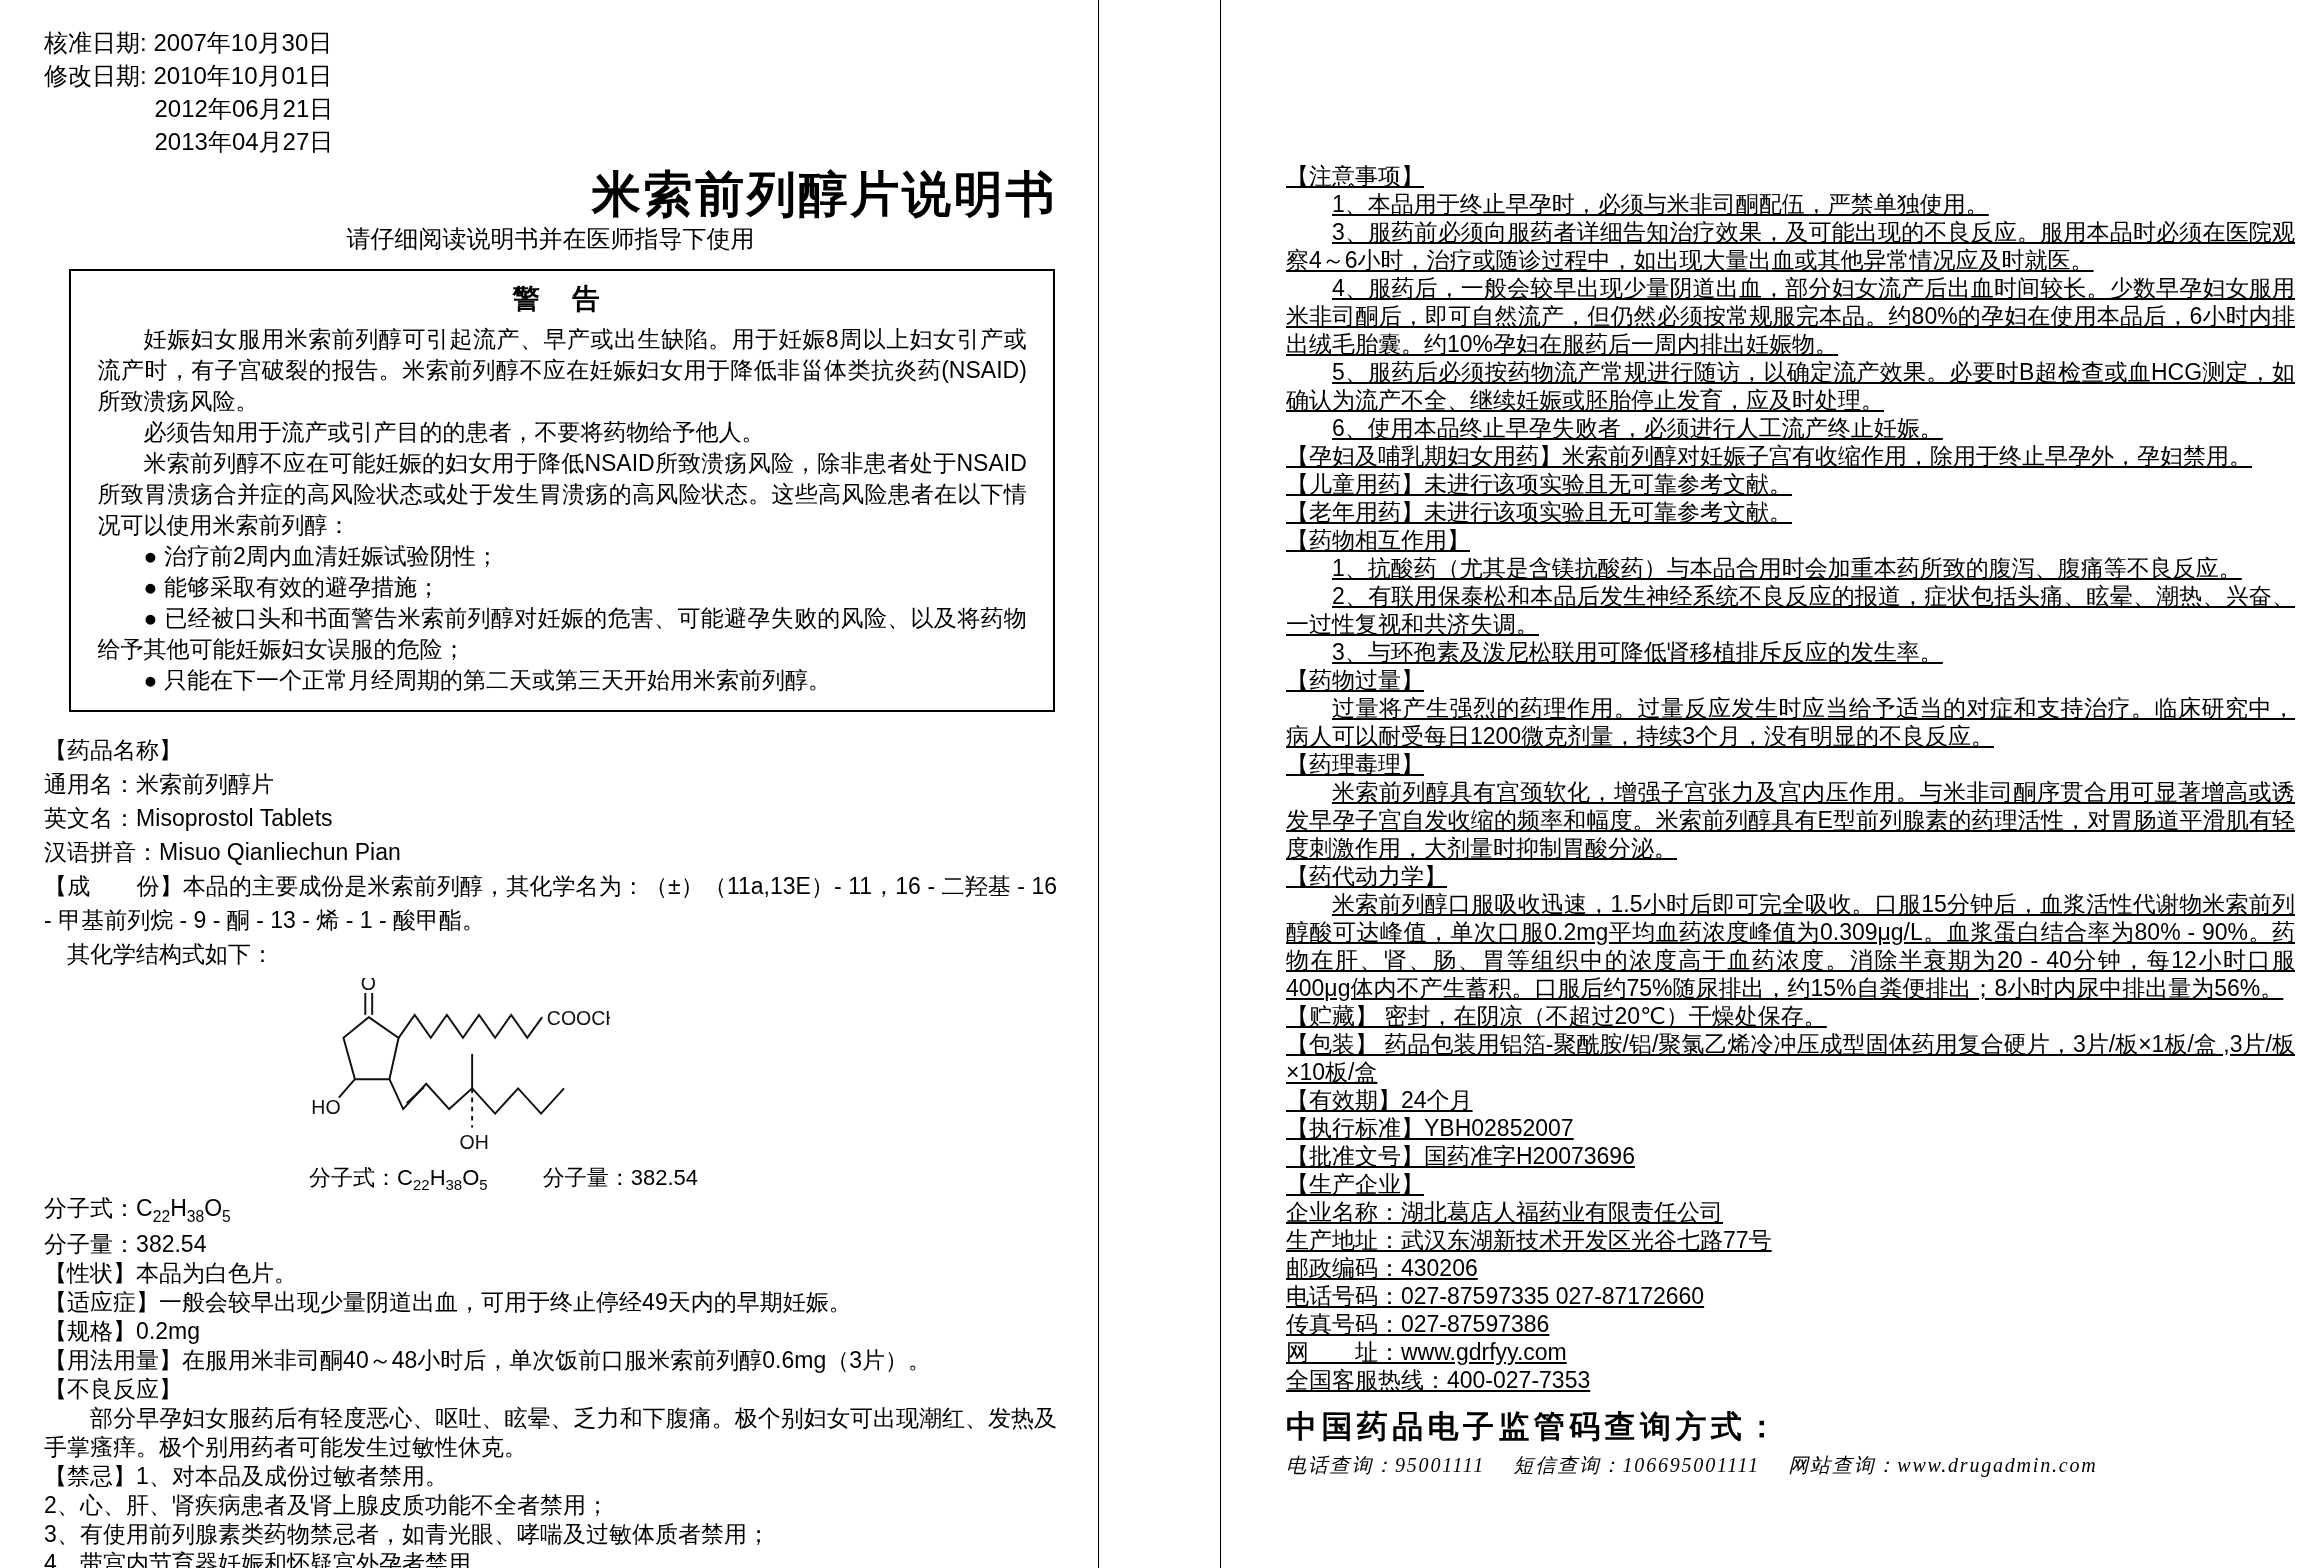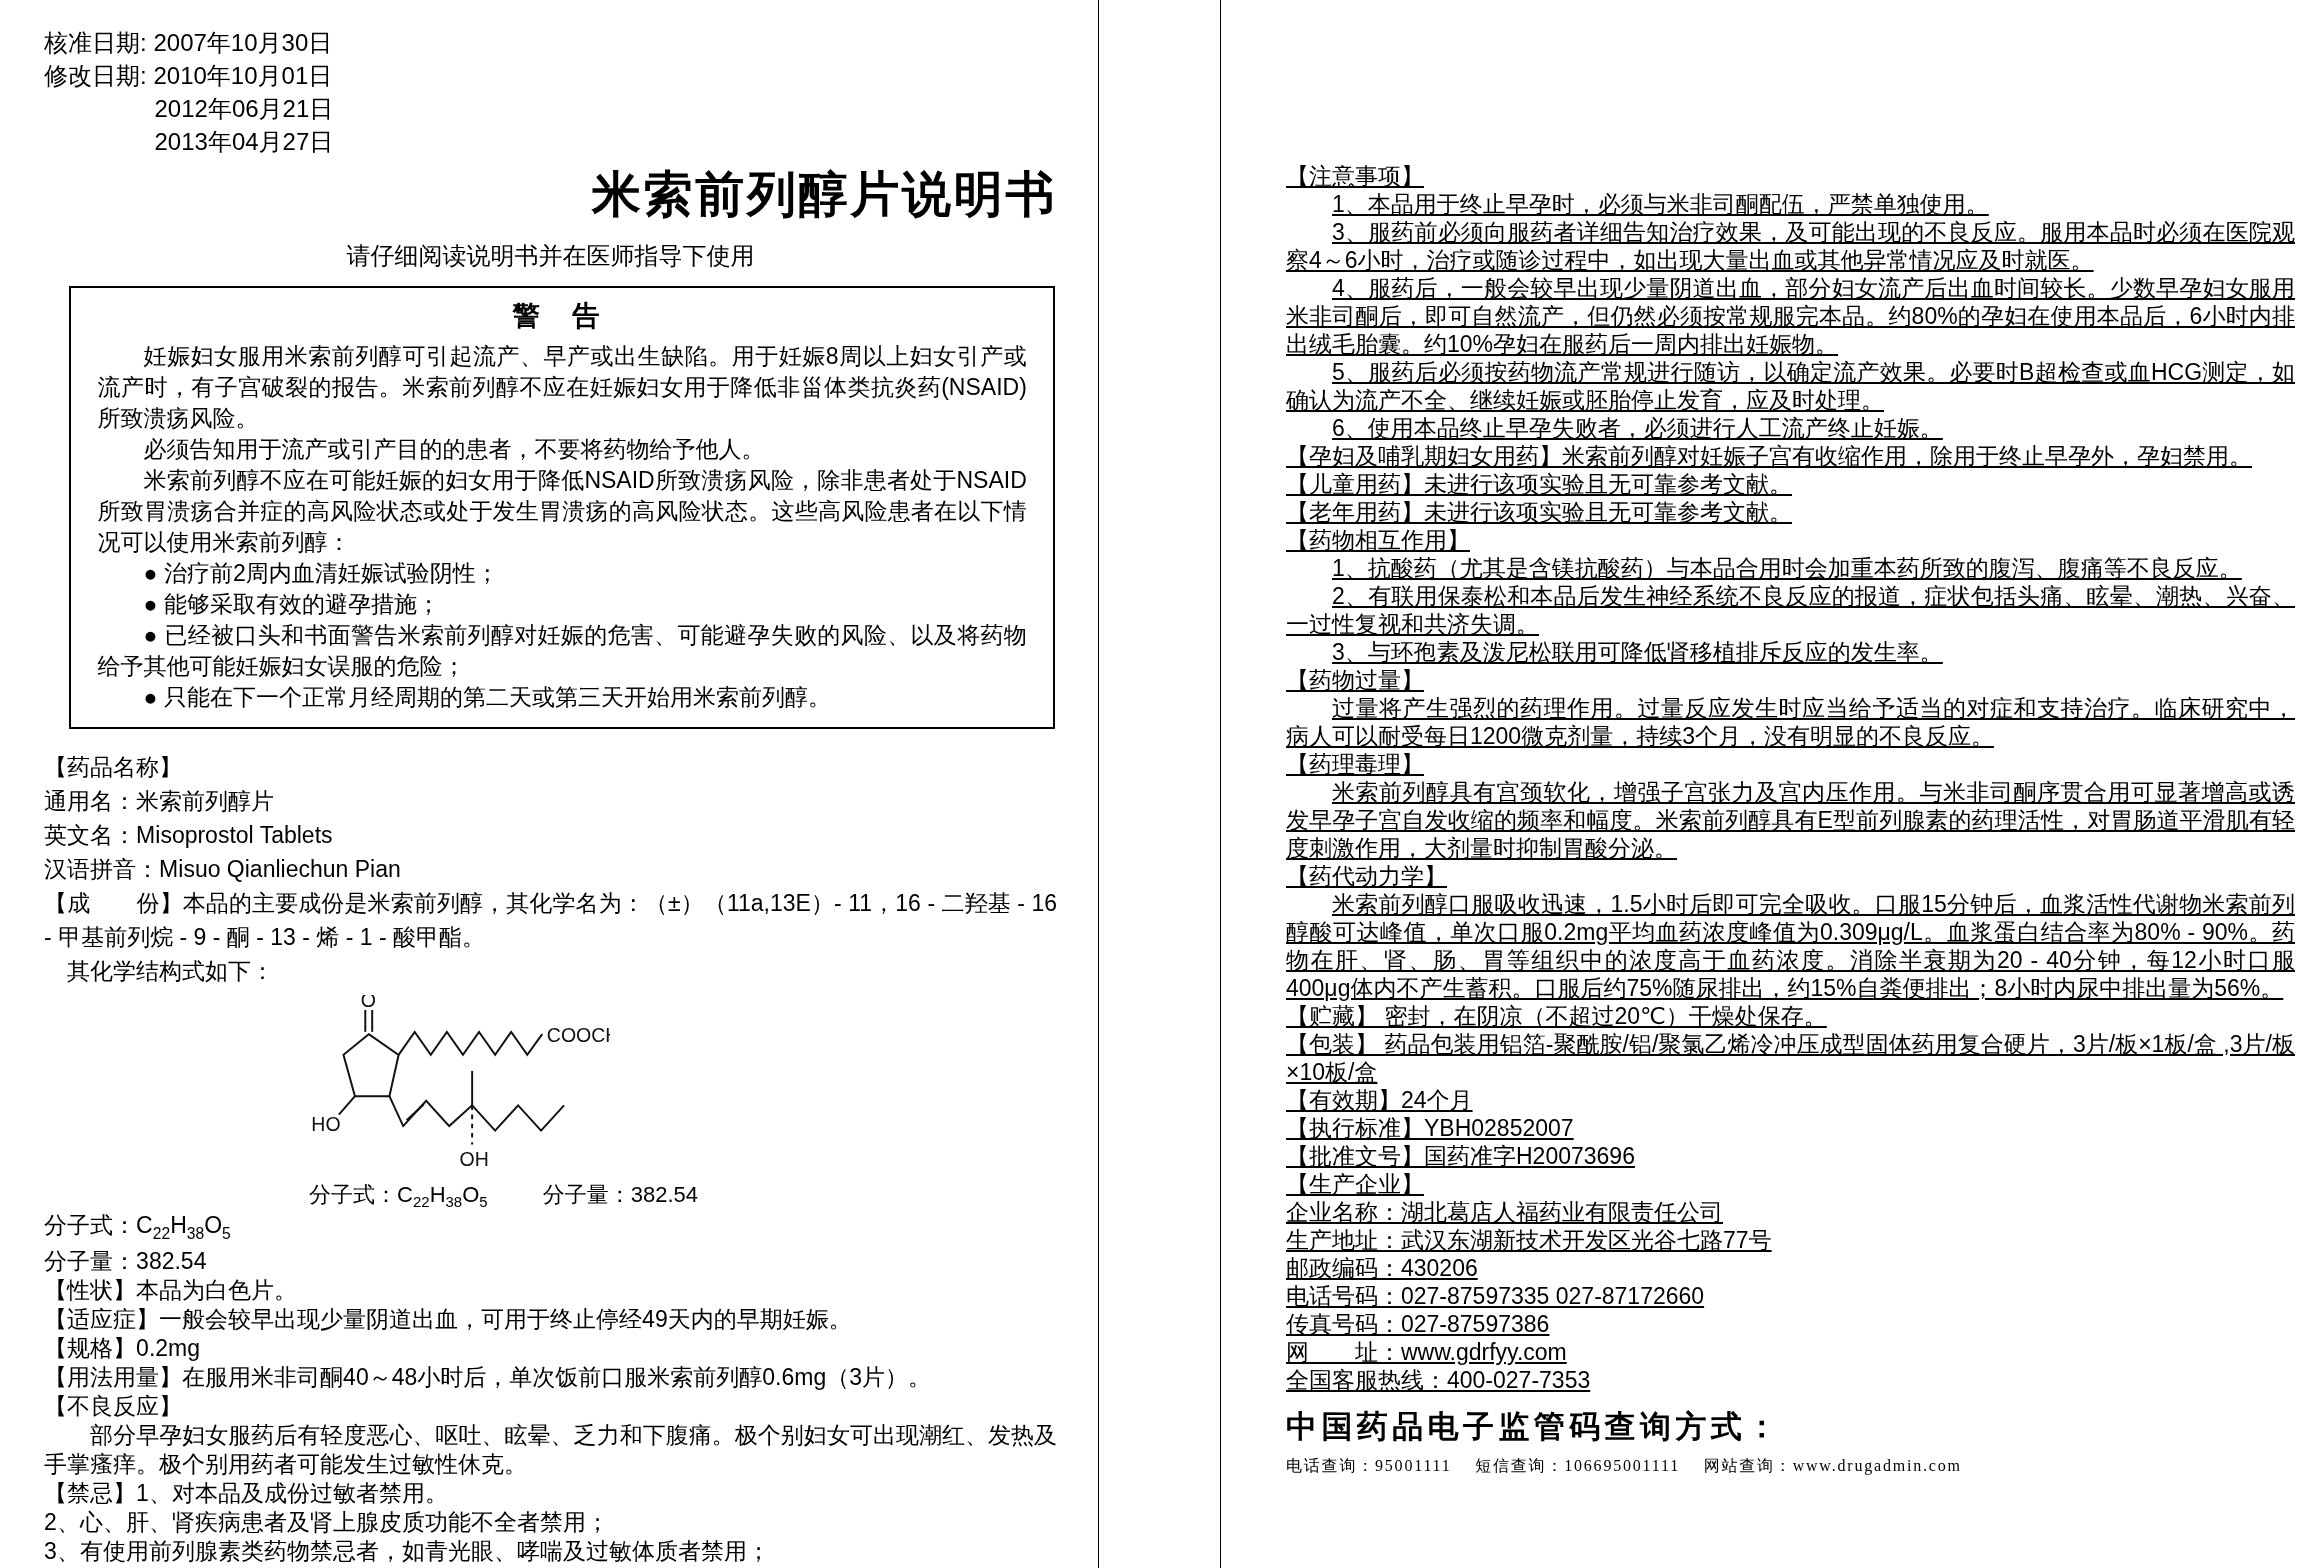--- a/index.html
+++ b/index.html
@@ -12,21 +12,21 @@
   .page-left{left:-0.9px;width:1100px;height:1574px;}
   .page-right{left:1220px;width:1116px;height:1574px;}
   .content-left{padding:30px 41px 0 44px;}
   .content-right{padding:166px 40px 0 65px;}
 
   .dates{font-size:24px;line-height:33px;}
   .date-line{white-space:nowrap;}
   .date-cont{margin-left:4.6em;}
 
   .doc-title{margin-top:8.8px;text-align:right;font-size:49px;font-weight:bold;letter-spacing:2.7px;line-height:55px;}
-  .doc-subtitle{text-align:center;font-size:24px;line-height:32px;margin-top:18px;margin-bottom:12.4px;}
+  .doc-subtitle{text-align:center;font-size:24px;line-height:32px;margin-top:1px;margin-bottom:12.4px;}
 
   .warning-box{border:2.7px solid #000;margin:14px 1.8px 0 25px;padding:8.8px 26.5px 14px 26.5px;}
   .warning-title{text-align:center;font-size:27.4px;font-weight:bold;letter-spacing:12.4px;line-height:39px;margin-bottom:5.3px;}
   .warning-body p{margin:0;font-size:23px;line-height:31px;text-align:justify;}
 
   .body1{margin-top:21px;font-size:23px;}
   .body1 p{margin:0;line-height:34px;text-align:justify;}
   .body2{font-size:23px;}
   .body2 p{margin:0;line-height:29px;text-align:justify;}
   .rbody{font-size:23px;}
@@ -38,21 +38,21 @@
 
   .structure-wrap{margin:7px 0 0 265px;width:371px;}
   .struct-svg{display:block;}
   .struct-labels{font-size:22px;margin-top:1.8px;white-space:nowrap;}
   .struct-labels .ml{margin-left:49px;}
   sub{vertical-align:sub;font-size:68%;}
   .formula-line{margin:0;line-height:29px;}
 
   .r-footer{margin-top:12.4px;font-family:"Liberation Serif","DejaVu Serif",serif;}
   .r-footer-title{font-size:31px;font-weight:bold;letter-spacing:4.4px;line-height:42px;}
-  .r-footer-line{font-size:16px;letter-spacing:1.8px;line-height:35px;}
+  .r-footer-line{font-size:20px;letter-spacing:1.8px;line-height:35px;font-style:italic;}
 </style>
 </head>
 <body>
 
 <div class="page page-left">
   <div class="content-left">
 
     <div class="dates">
       <div class="date-line">核准日期: 2007年10月30日</div>
         <div class="date-line">修改日期: 2010年10月01日</div>

